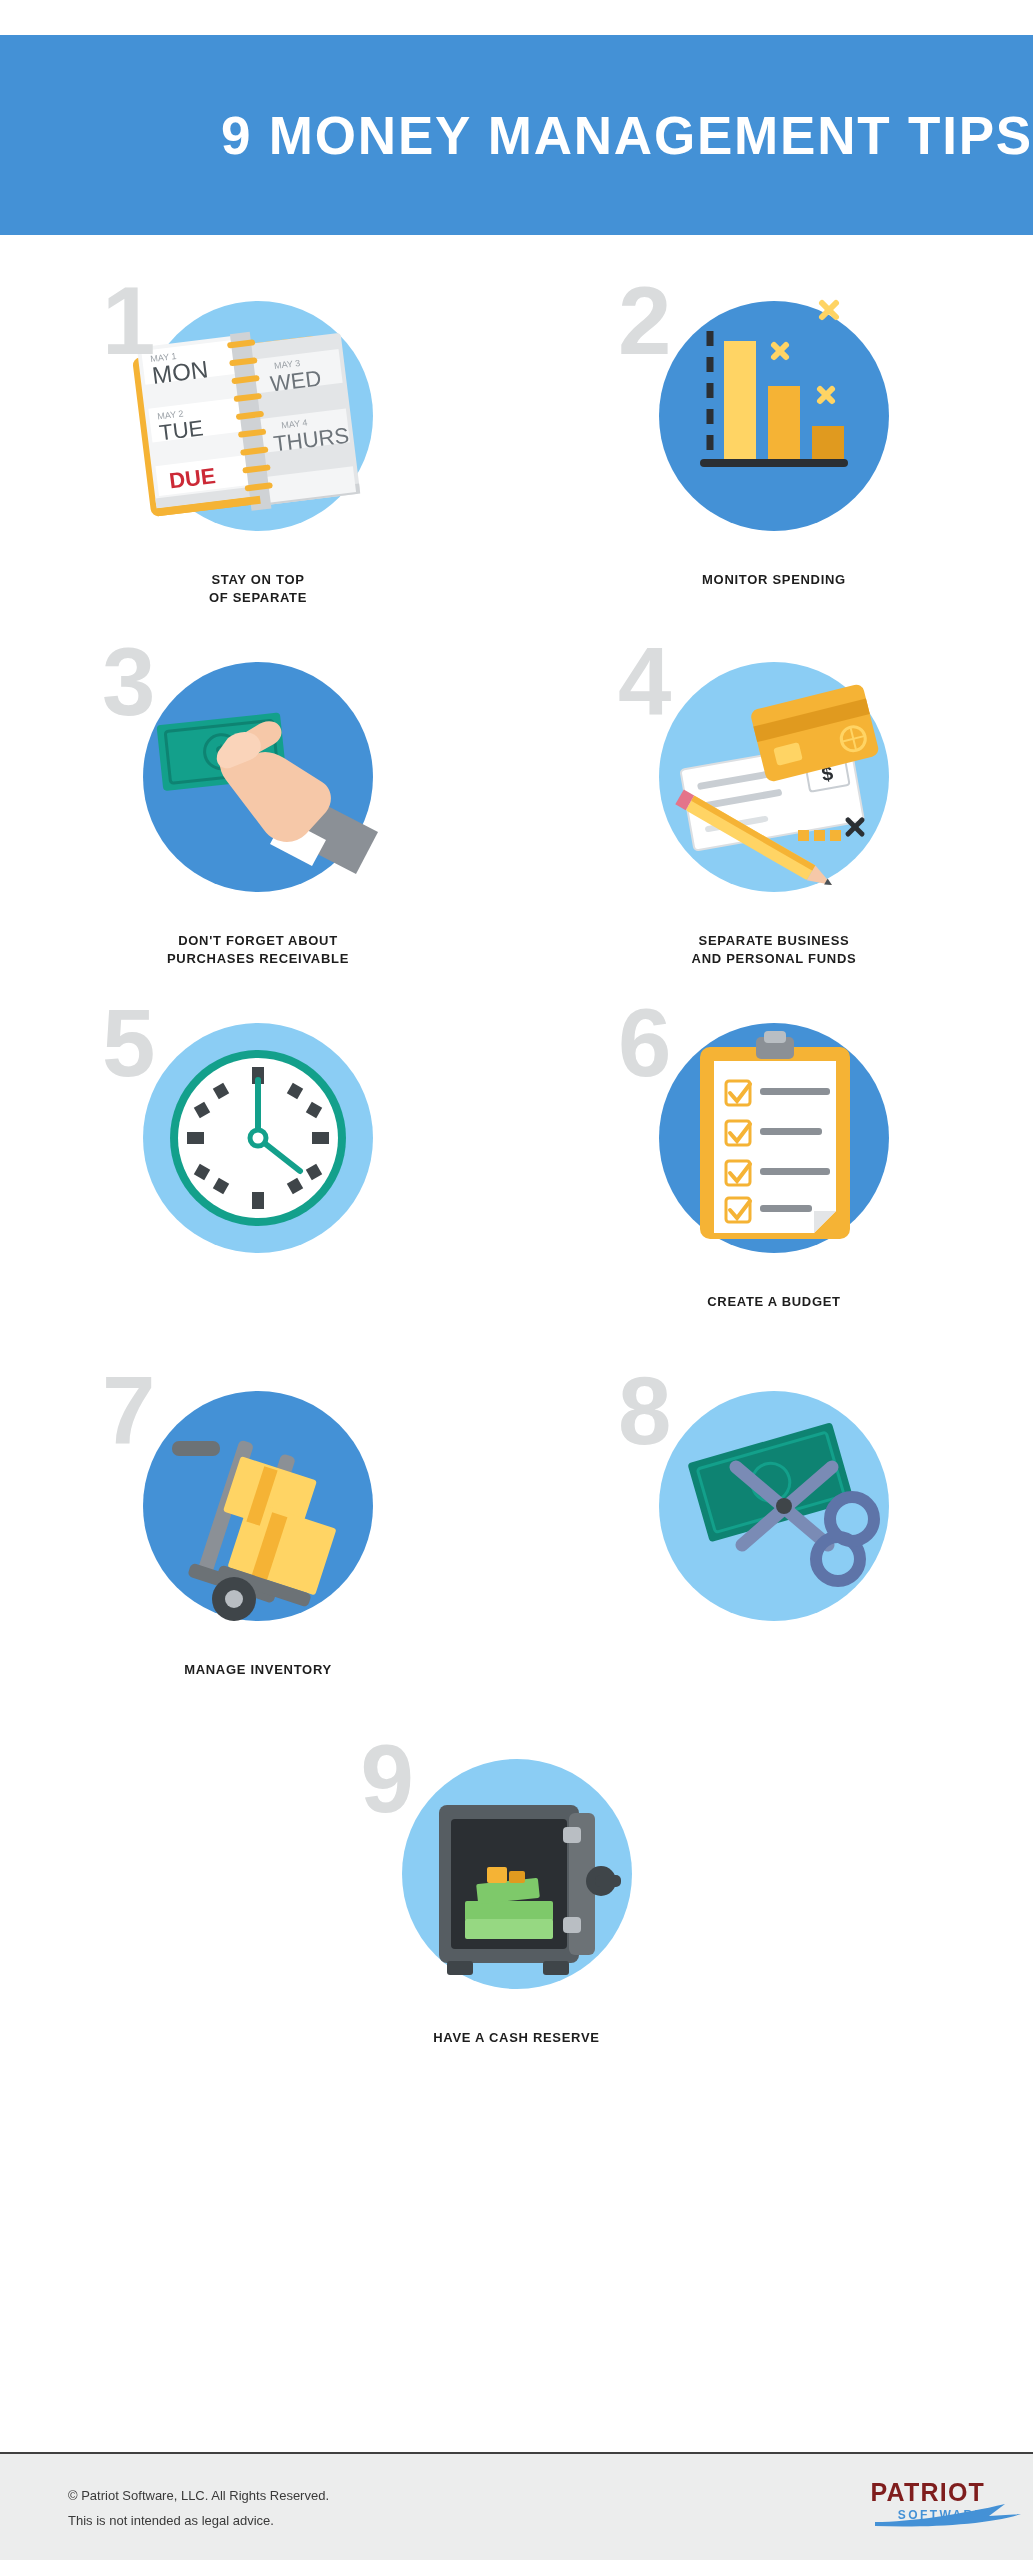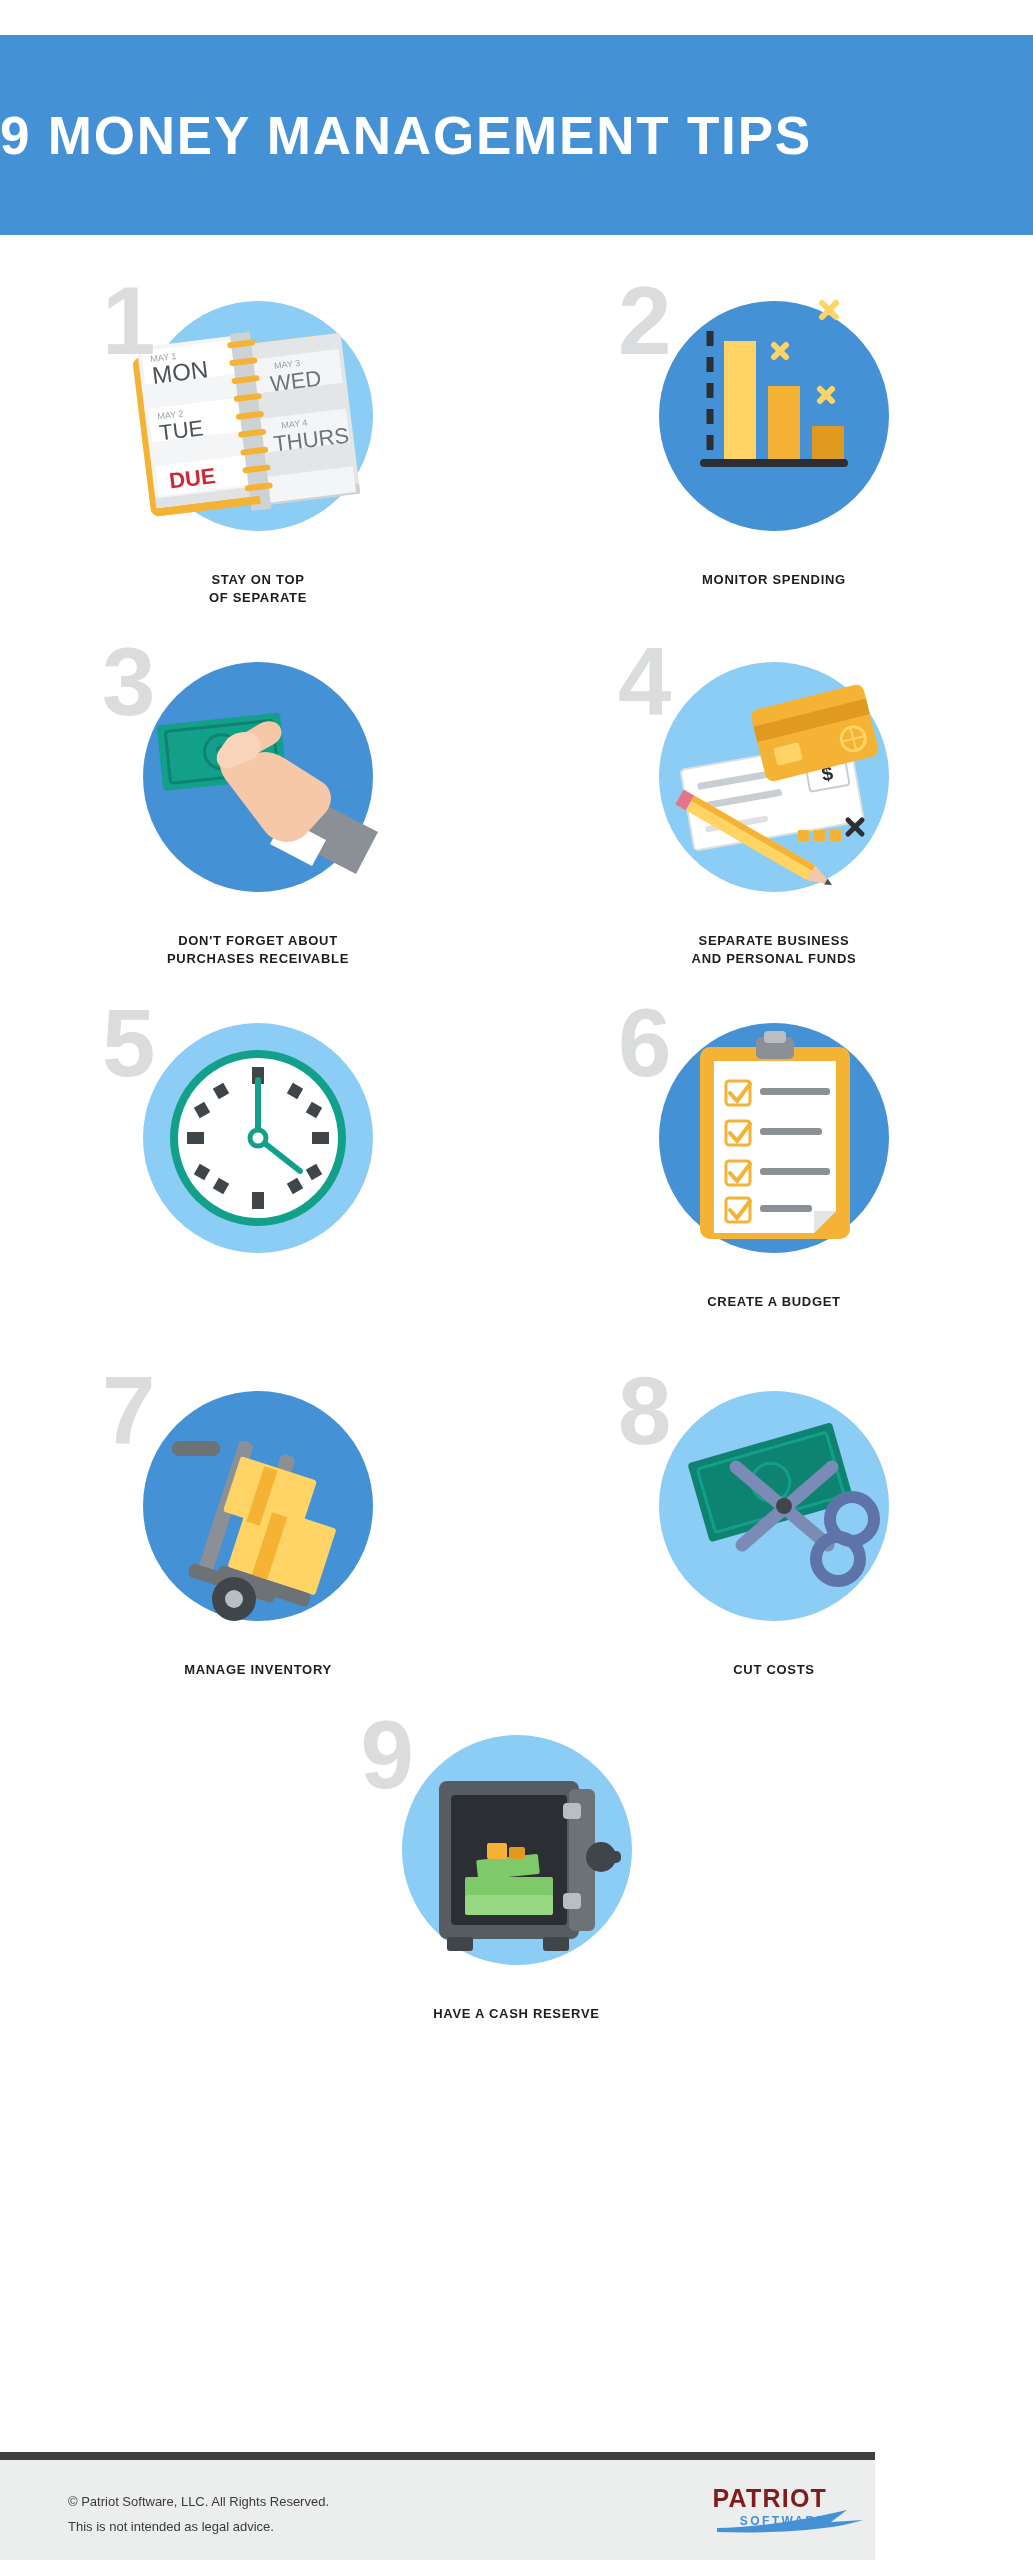--- a/index.html
+++ b/index.html
@@ -17,21 +17,21 @@
     background: #ffffff;
   }
   
   .header {
     position: absolute;
     left: 0; top: 35px;
     width: 1033px; height: 200px;
     background: #4491d6;
     display: flex;
     align-items: center;
-    justify-content: flex-start;
+    justify-content: flex-end;
   }
   .header-title {
     color: #ffffff;
     font-size: 53px;
     font-weight: bold;
     letter-spacing: 1.8px;
     text-align: center;
   }
   
   .tips {
@@ -85,23 +85,23 @@
     font-weight: bold;
     color: #1d1d1d;
     letter-spacing: 0.7px;
     line-height: 1.35;
     margin-top: -42px;
   }
   
   .footer {
     position: absolute;
     left: 0; bottom: 0;
-    width: 875px; height: 108px;
+    width: 1033px; height: 108px;
     background: #eceded;
-    border-top: 8px solid #404040;
+    border-top: 2px solid #404040;
   }
   .footer-text {
     position: absolute;
     left: 68px; top: 30px;
     font-size: 13px;
     color: #3a3a3a;
     line-height: 1.9;
   }
   .footer-text div { white-space: nowrap; }
   .logo {
@@ -429,23 +429,20 @@
 
             <g stroke="#7a8bb5" stroke-width="13" stroke-linecap="round" fill="none">
               <line x1="132" y1="104" x2="224" y2="182"></line>
               <line x1="138" y1="182" x2="228" y2="104"></line>
             </g>
             <circle cx="234" cy="196" r="22" fill="none" stroke="#5e74a8" stroke-width="12"></circle>
             <circle cx="248" cy="156" r="22" fill="none" stroke="#5e74a8" stroke-width="12"></circle>
             <circle cx="180" cy="143" r="8" fill="#3f4549"></circle>
           </svg>
         </div>
-        <div class="caption">
-          <div>CUT COSTS</div>
-        </div>
       </div>
     </div>
 
     <div class="row">
       <div class="tip single">
         <div class="art-wrap">
           <div class="circle light"></div>
           <div class="num">9</div>
           <svg class="art" viewBox="0 0 340 340">
 

